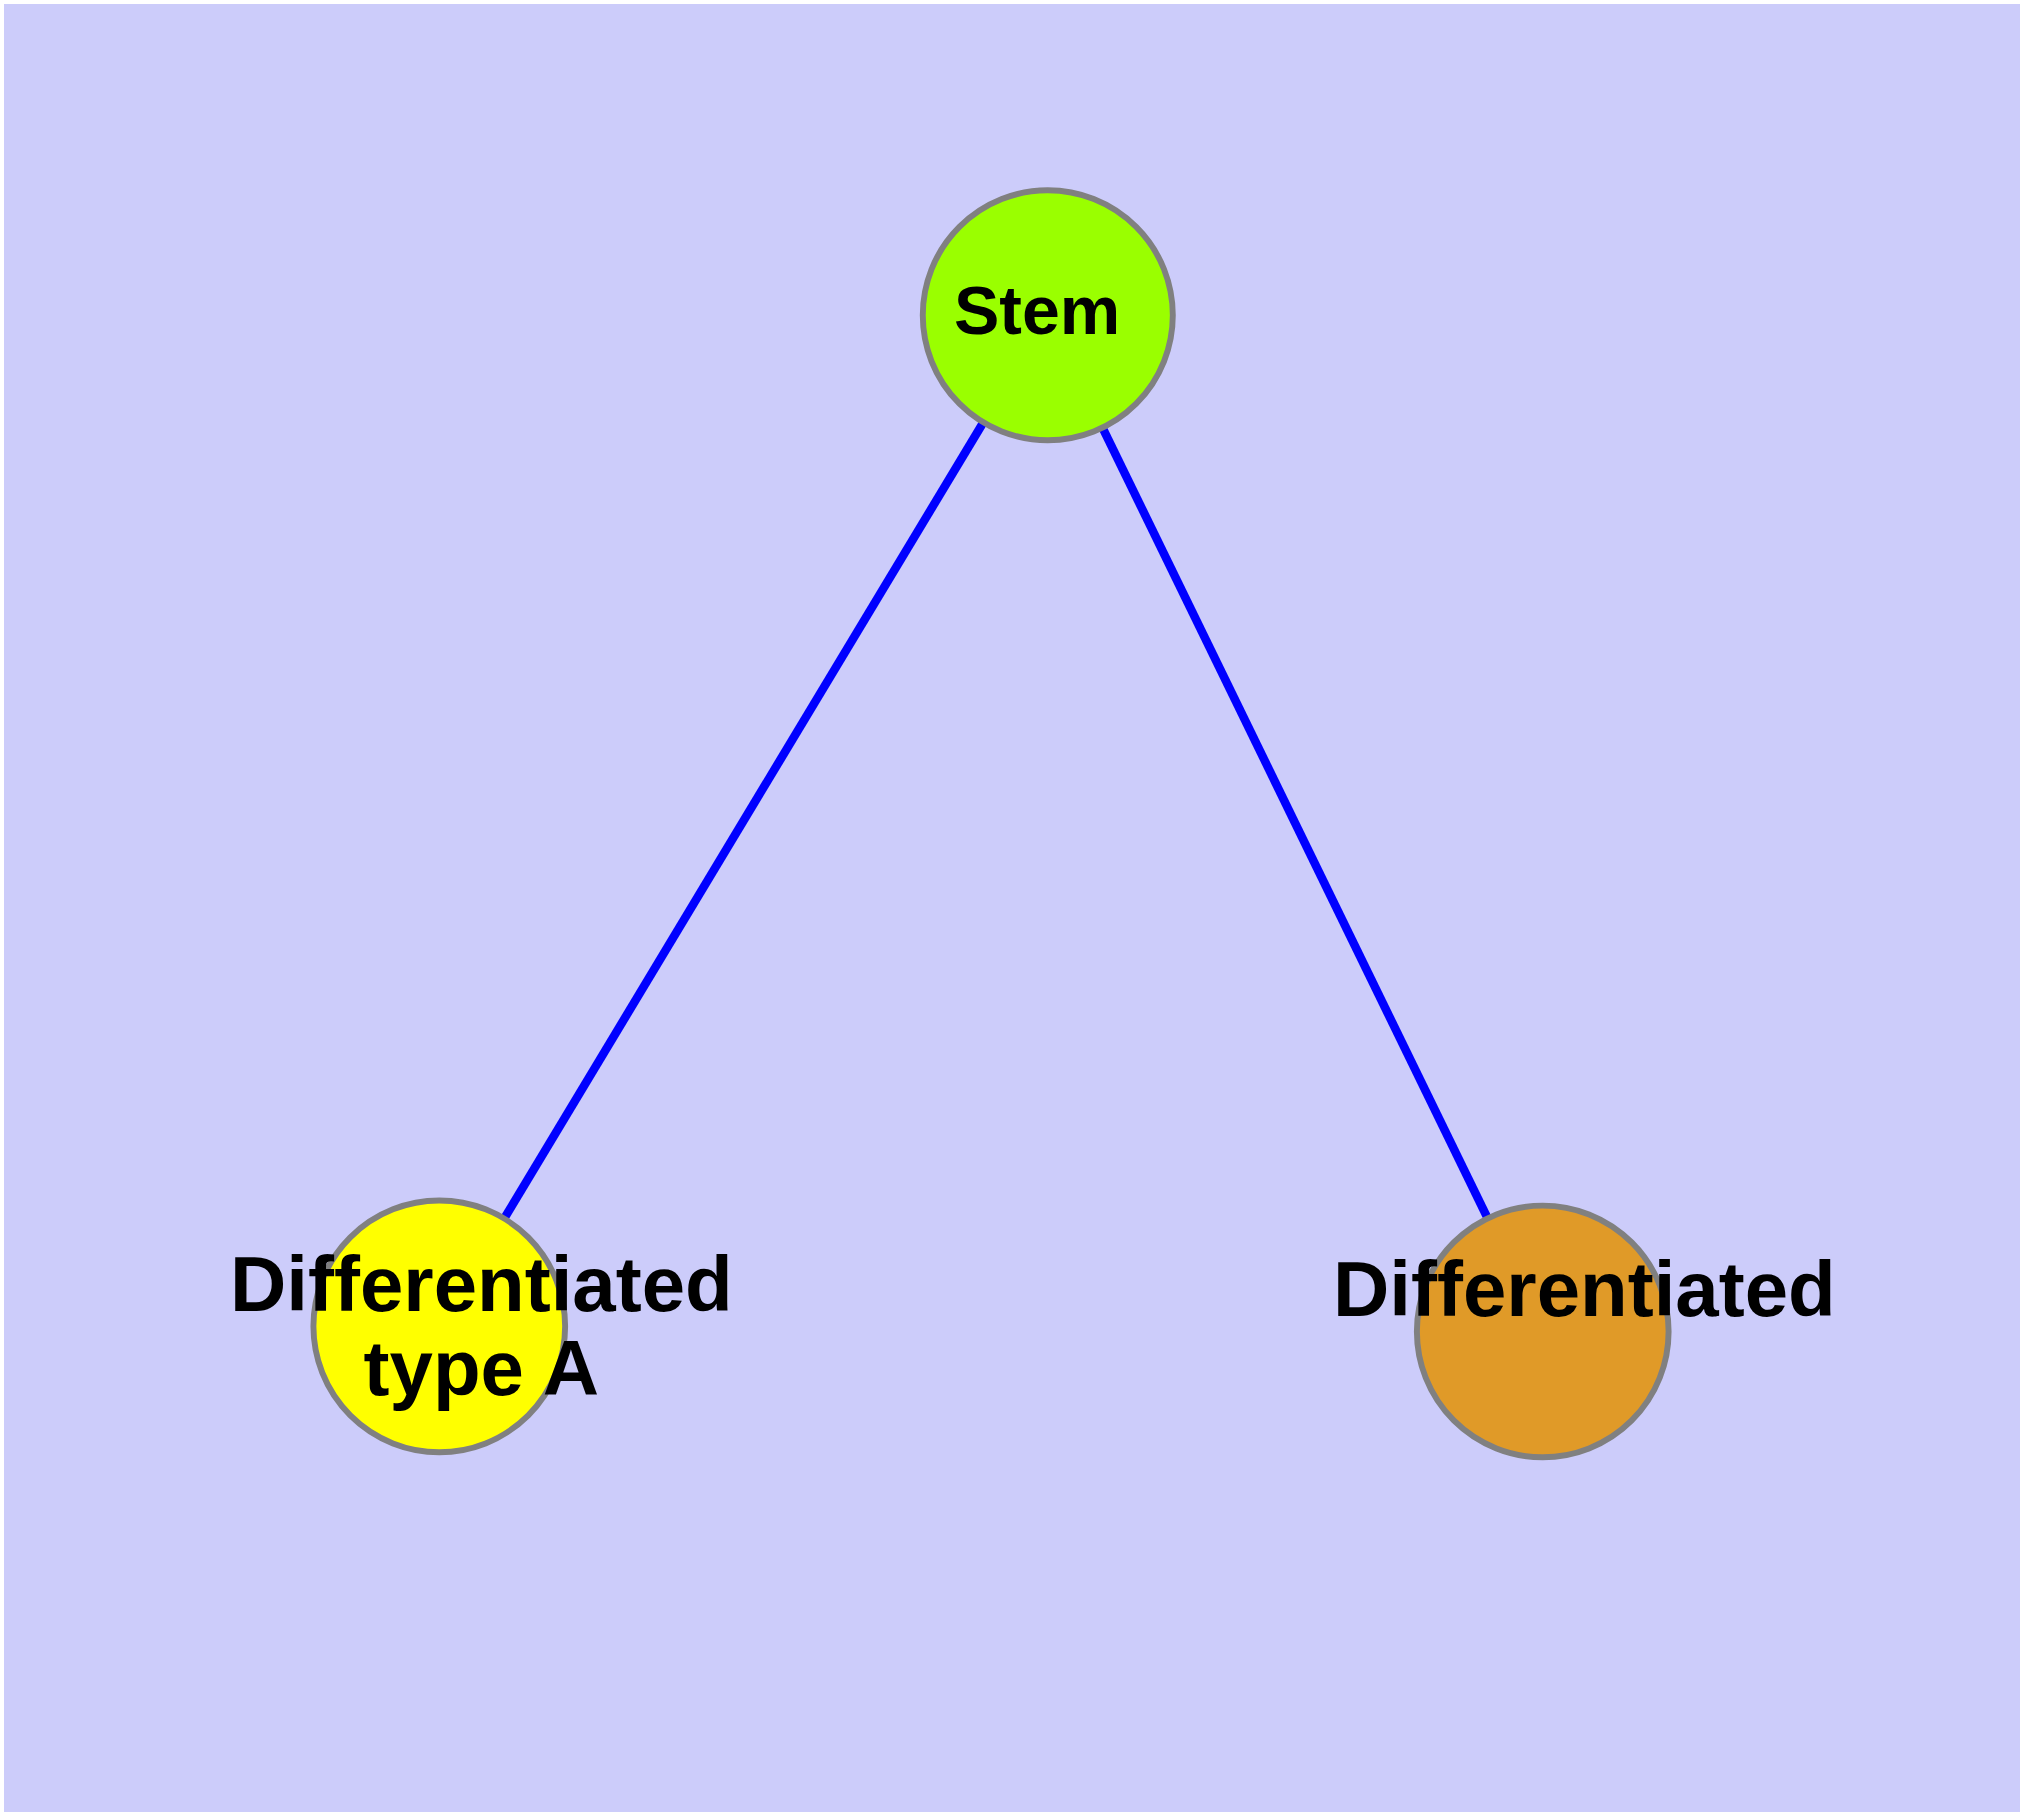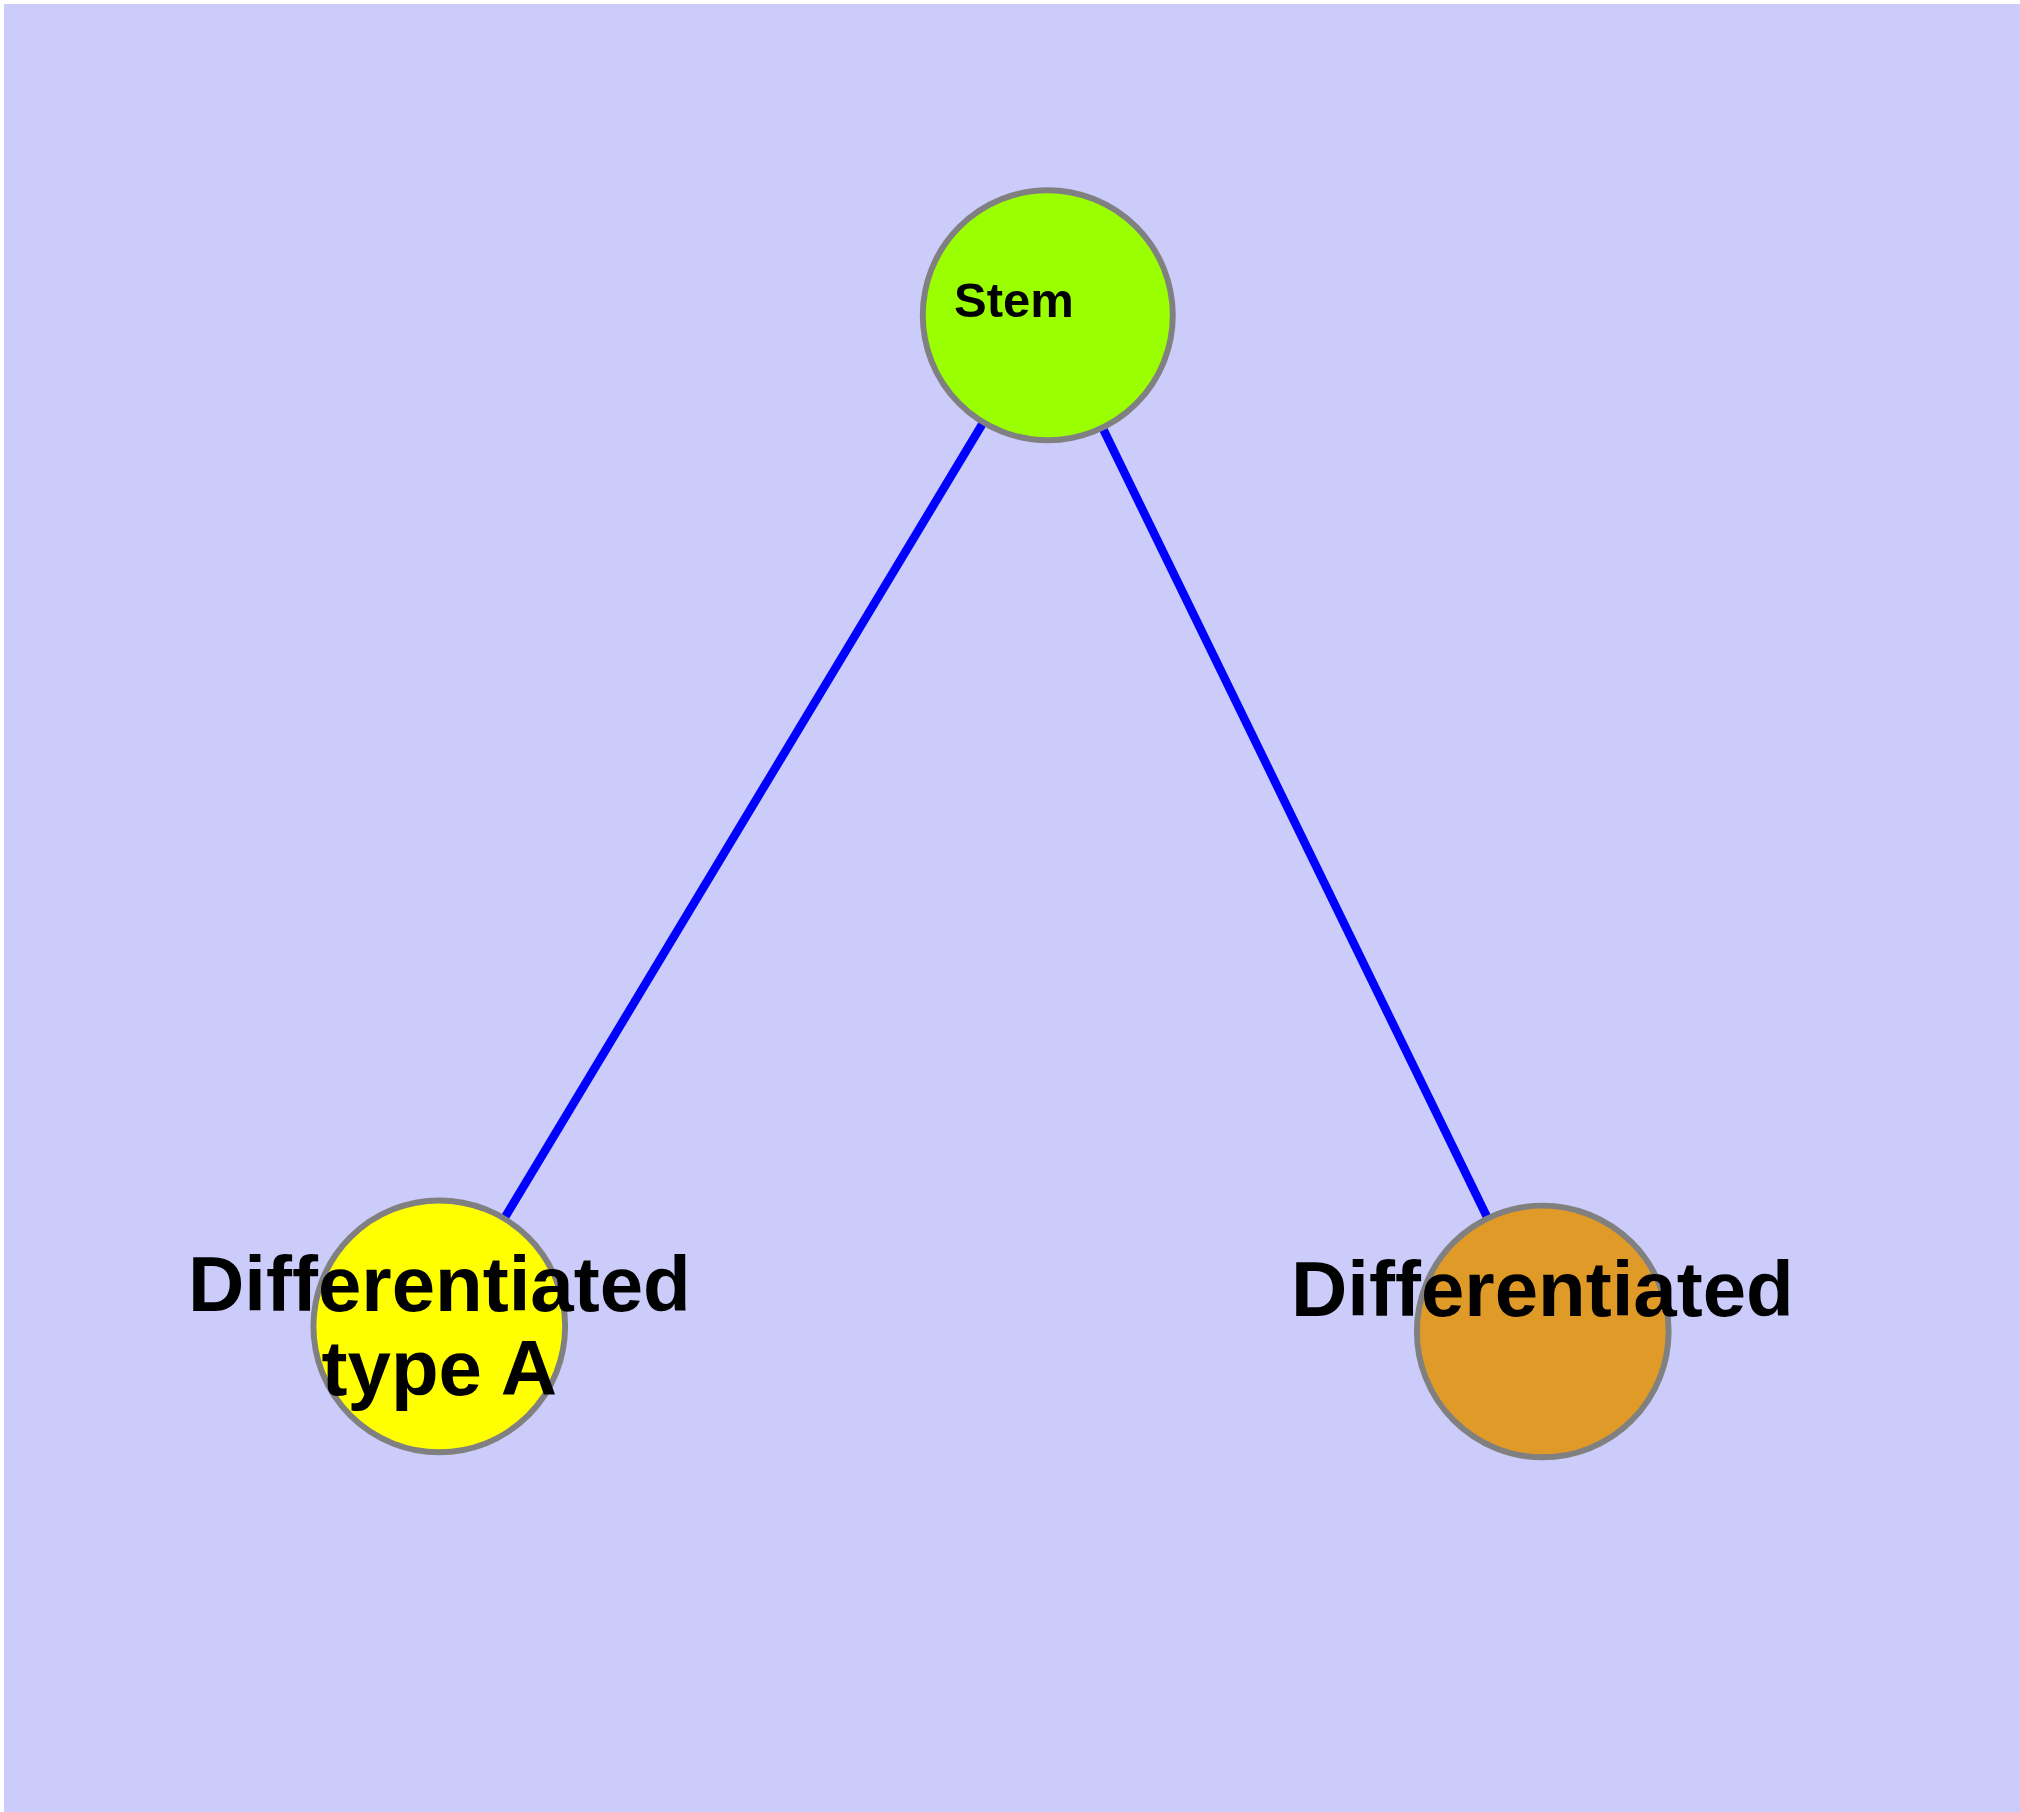--- a/index.html
+++ b/index.html
@@ -40,20 +40,21 @@
     line-height: 1.08;
     white-space: pre;
     pointer-events: none;
     -webkit-font-smoothing: antialiased;
   }
   .label-stem {
     font-size: 76px;
   }
   .label-leaf {
     font-size: 78px;
+    margin-left: 42px;
   }
 </style>
 </head>
 <body>
 
 <div id="canvas" style="width: 2021px; height: 1812px; background: rgb(255, 255, 255);">
   <div id="plot-area" style="background: rgb(204, 204, 250);"></div>
 
   <svg id="graph-svg" viewBox="0 0 2384 2138" xmlns="http://www.w3.org/2000/svg">
     <g id="edge-layer">
@@ -61,18 +62,18 @@
         <line x1="1300.370084452619" y1="504.15707407309947" x2="1755.192023816411" y2="1437.9438982121176" stroke="#0000ff" stroke-width="10" stroke-linecap="butt"></line>
       </g>
     <g id="node-layer">
         <circle cx="1236" cy="372" r="147.5" fill="#9aff00" stroke="#808080" stroke-width="7"></circle>
         <circle cx="518" cy="1565" r="148.5" fill="#ffff00" stroke="#808080" stroke-width="7"></circle>
         <circle cx="1820" cy="1571" r="148.5" fill="#e09a28" stroke="#808080" stroke-width="7"></circle>
       </g>
   </svg>
 
   <div id="label-layer">
-      <div class="node-label label-stem" style="font-size: 49px; left: 954px; top: 274px;"><span style="display: block;">Stem</span></div>
+      <div class="node-label label-stem" style="font-size: 68px; left: 954px; top: 274px;"><span style="display: block;">Stem</span></div>
       <div class="node-label label-leaf" style="font-size: 78px; left: 188px; top: 1242px;"><span style="display: block;">Differentiated</span><span style="display: block;">type A</span></div>
       <div class="node-label label-leaf" style="font-size: 78px; left: 1291px; top: 1247px;"><span style="display: block;">Differentiated</span></div>
     </div>
 </div>
 
 
 </body></html>

